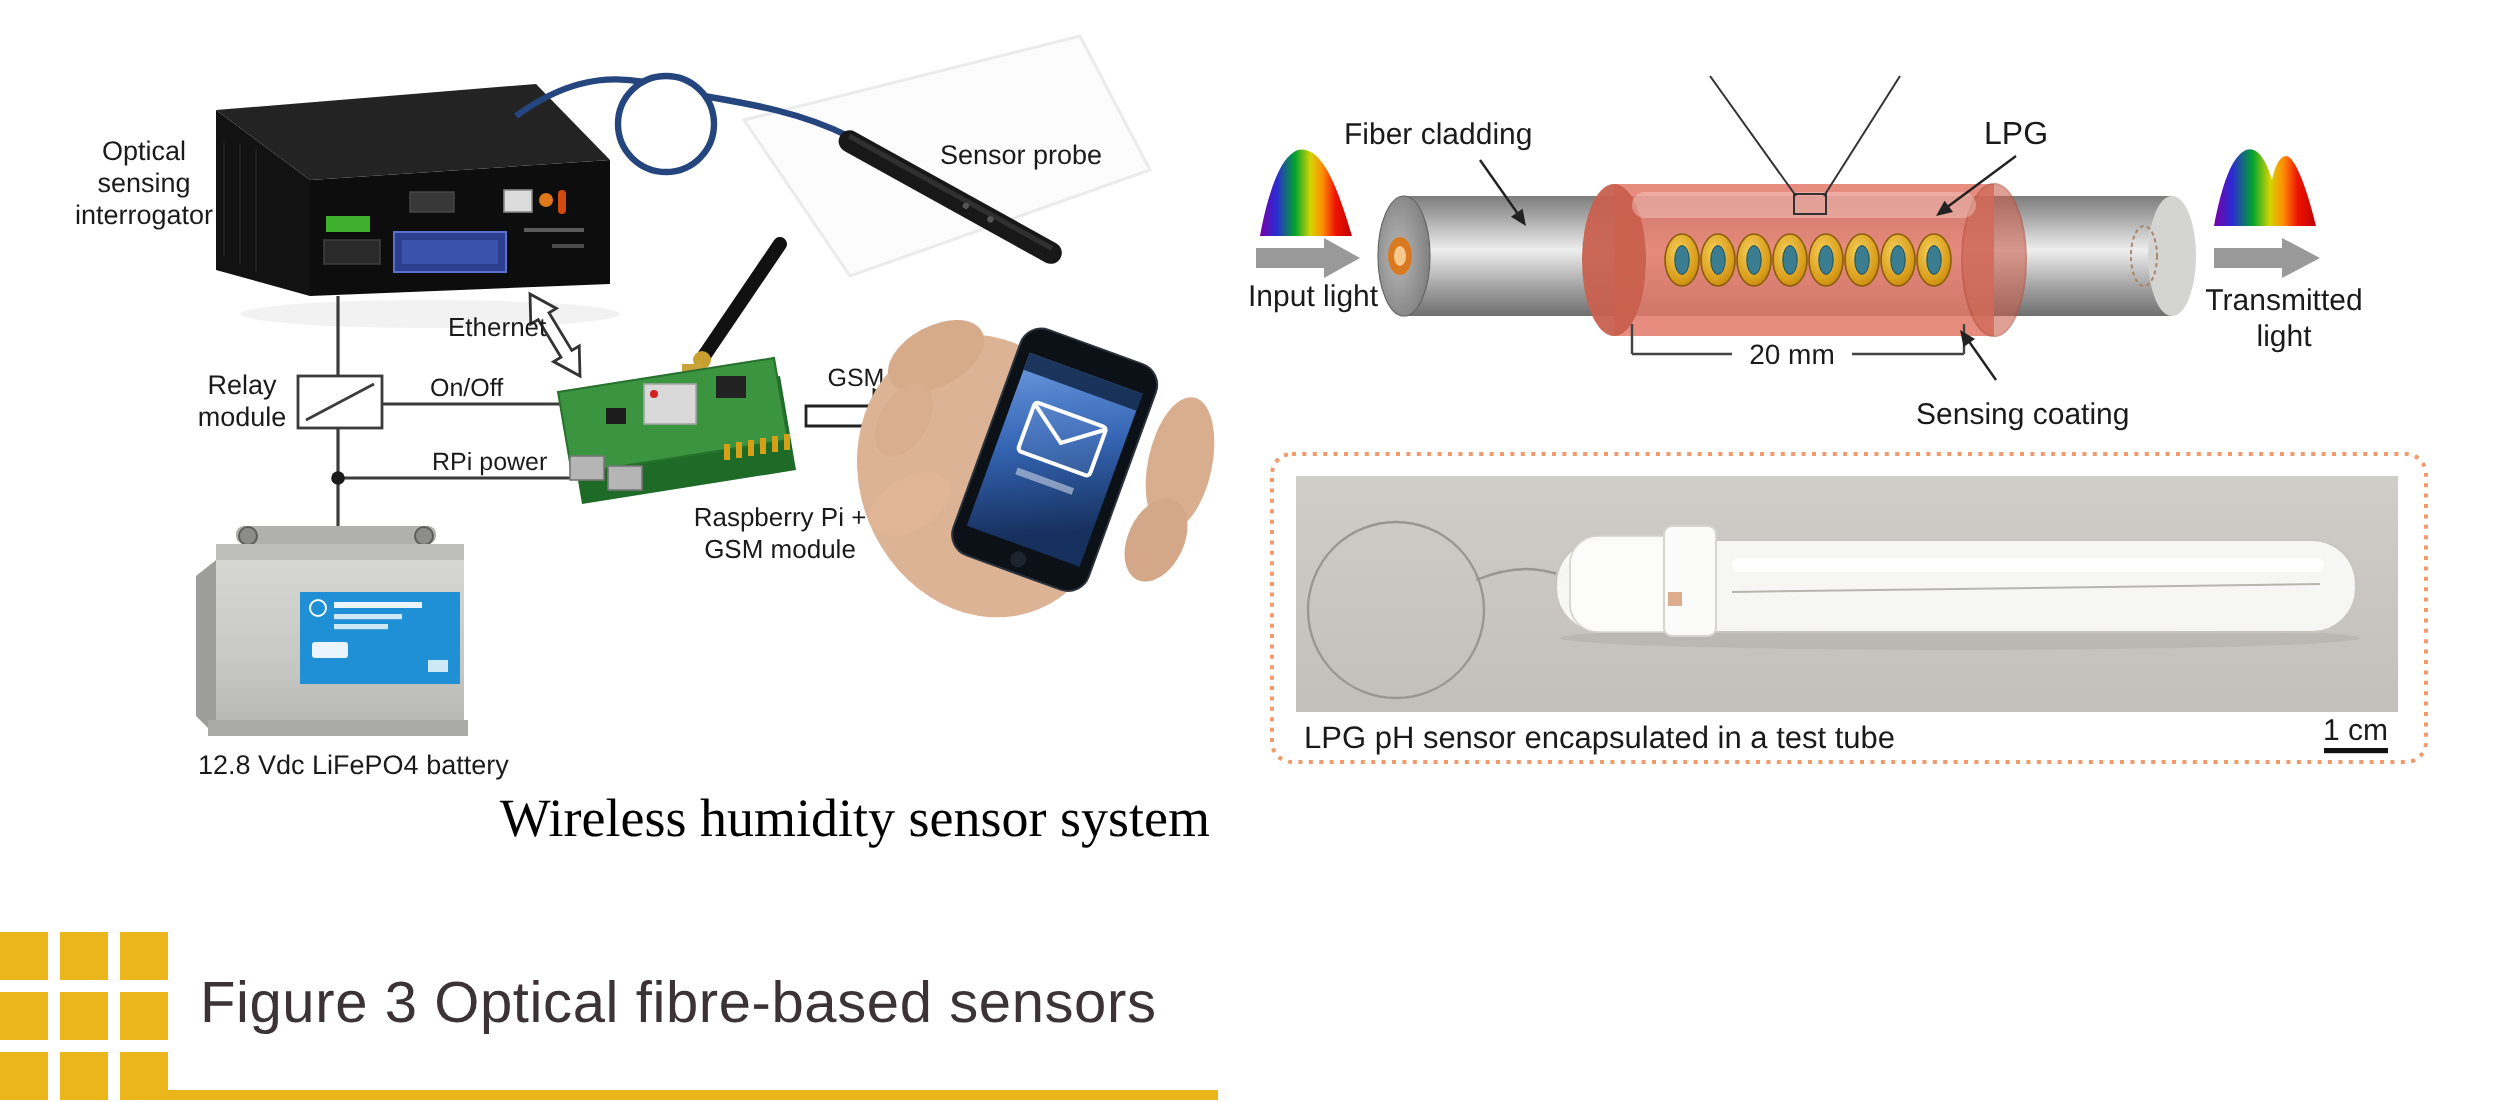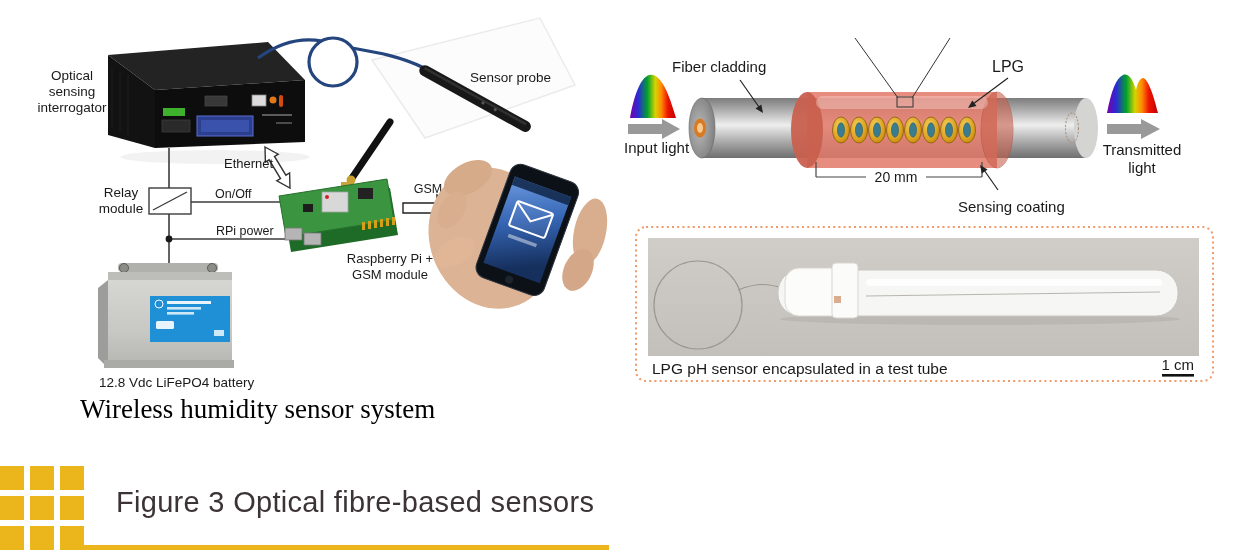--- a/index.html
+++ b/index.html
@@ -1,21 +1,21 @@
 <!DOCTYPE html>
 <html><head>
 <meta charset="utf-8">
 <style>
   html,body{margin:0;padding:0;background:#fff;}
   #stage{position:relative;width:1251px;height:551px;background:#fff;overflow:hidden;
          font-family:"Liberation Sans",sans-serif;}
   .abs{position:absolute;}
   svg text{font-family:"Liberation Sans",sans-serif;fill:#1a1a1a;}
   .serif-caption{font-family:"Liberation Serif",serif;font-size:27px;color:#000;
-                 text-align:left;white-space:nowrap;}
+                 text-align:right;white-space:nowrap;}
   .fig-caption{font-family:"Liberation Sans",sans-serif;font-size:29px;color:#3b3335;
                letter-spacing:.3px;white-space:nowrap;}
   .sq-grid{display:grid;grid-template-columns:repeat(3,24px);grid-auto-rows:24px;gap:6px;}
   .sq{width:24px;height:24px;background:#eab61c;}
   .gold-line{background:#eab61c;}
 </style>
 </head>
 <body>
 
 <div id="stage">
@@ -318,16 +318,16 @@
     <div class="sq"></div>
     <div class="sq"></div>
     <div class="sq"></div>
     <div class="sq"></div>
     <div class="sq"></div>
     <div class="sq"></div>
     <div class="sq"></div>
     <div class="sq"></div>
     <div class="sq"></div>
   </div>
-  <div class="abs fig-caption" style="left:116px;top:486px;">Figure 3 Optical fibre-based sensors</div>
+  <div class="abs fig-caption" style="left:100px;top:486px;">Figure 3 Optical fibre-based sensors</div>
   <div class="abs gold-line" style="left:84px;top:545px;width:525px;height:5px;"></div>
 
 </div>
 
 </body></html>

